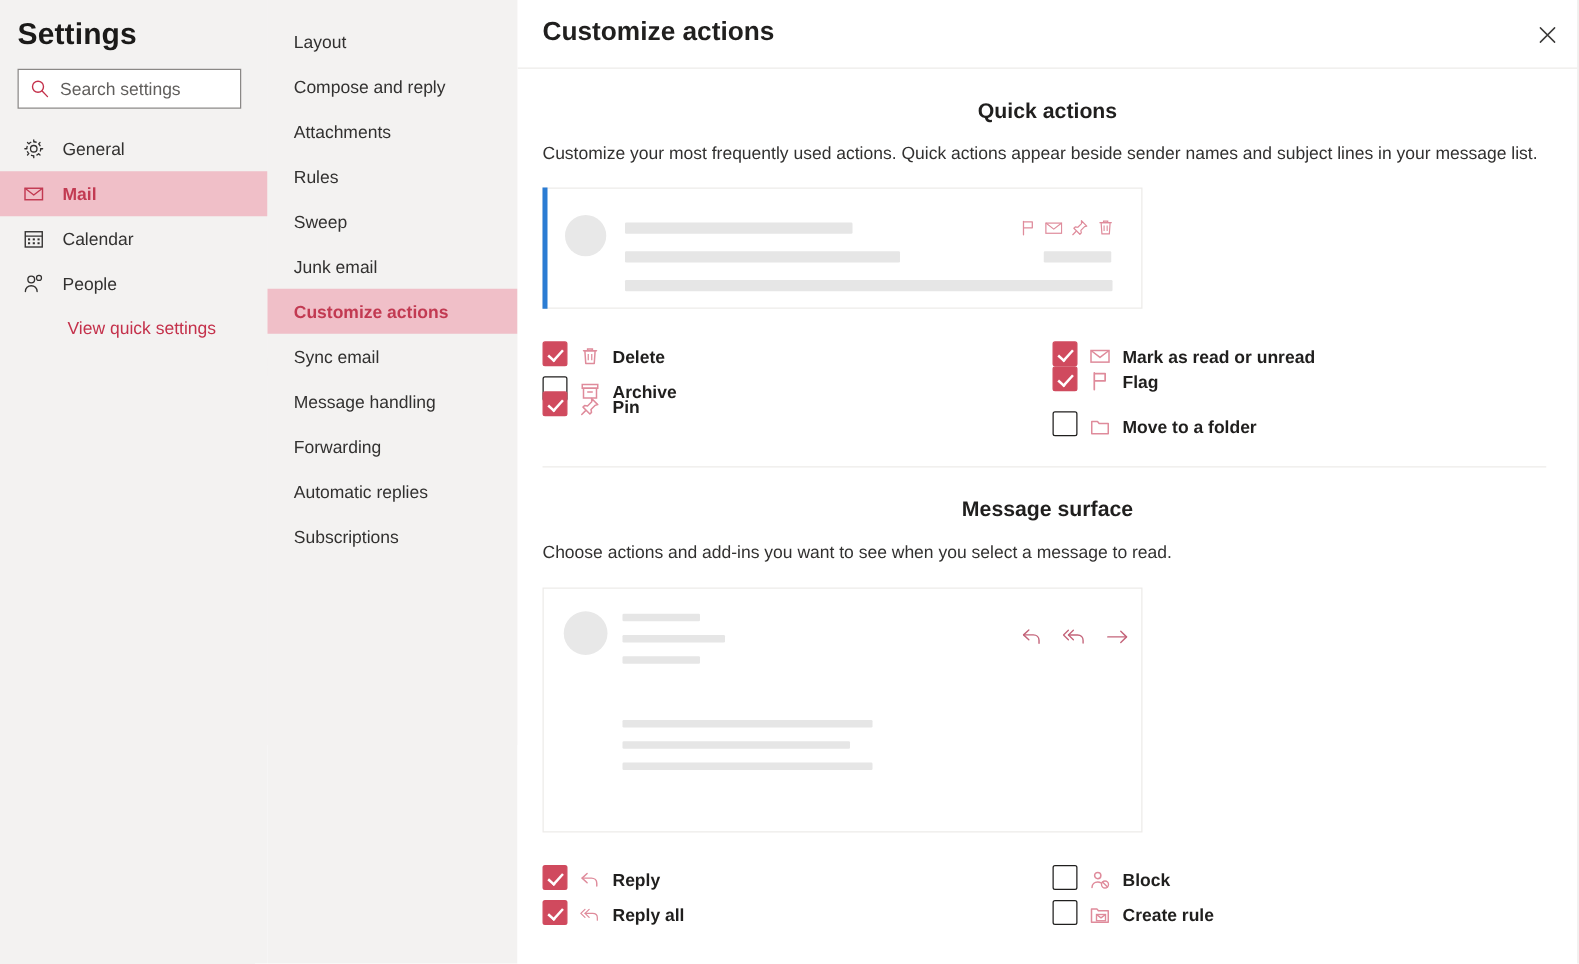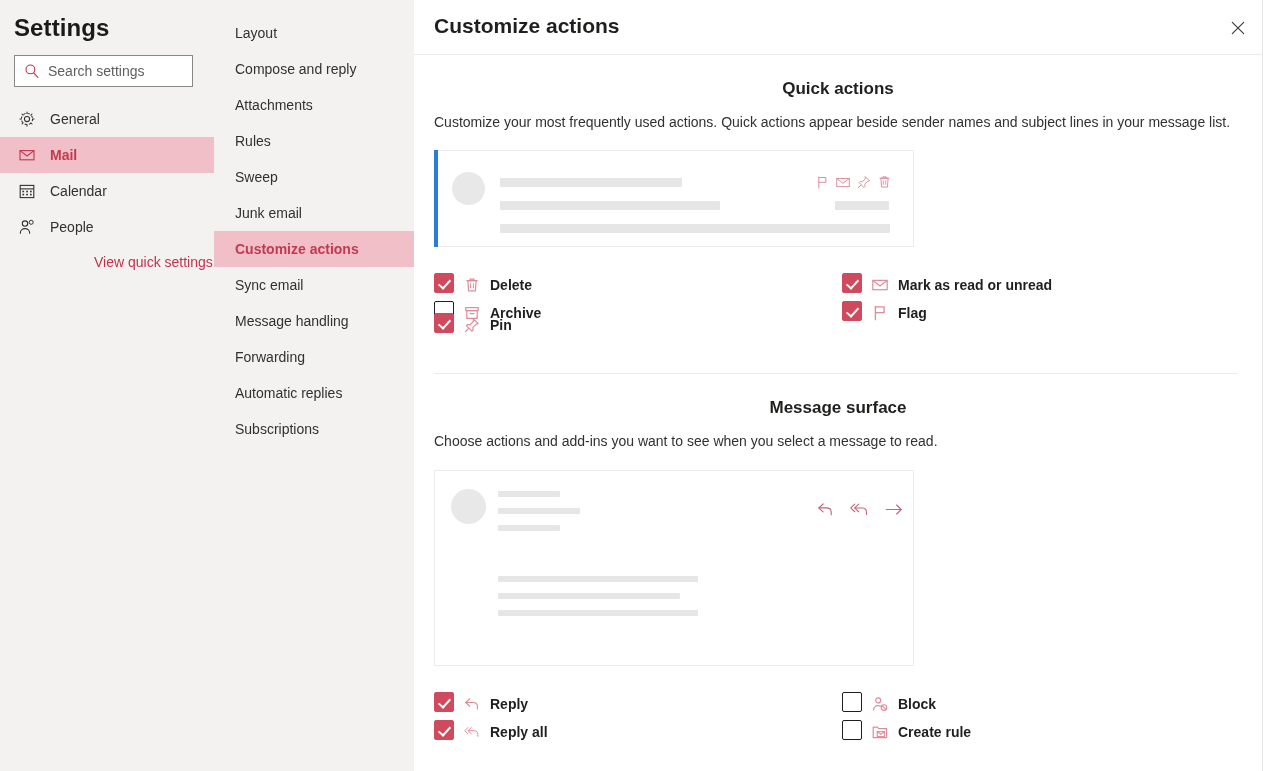--- a/index.html
+++ b/index.html
@@ -94,21 +94,20 @@
     background: #f0bfc8;
     color: #c23a52;
     font-weight: 600;
   }
   .quick-settings-link {
     position: absolute;
     left: 54px; top: 254px;
     font-size: 14px;
     color: #c4314b;
     cursor: pointer;
-    margin-left: 40px;
   }
 
   
   .subnav {
     position: absolute;
     left: 214px; top: 0;
     width: 200px; height: 771px;
     background: #f3f2f1;
     z-index: 5;
   }
@@ -472,27 +471,34 @@
         </div>
 
         <div class="check-row" style="left:408px; top:0;">
           <span class="cbox on"></span>
           <svg class="row-ic" viewBox="0 0 16 14" fill="none">
             <rect x="0.8" y="2.4" width="14.4" height="9.3" stroke="#df8b9b" stroke-width="1.2"></rect>
             <path d="M0.8 2.4 8 7.9l7.2-5.5" stroke="#df8b9b" stroke-width="1.2" stroke-linejoin="round"></path>
           </svg>
           <span class="row-label">Mark as read or unread</span>
         </div>
-        <div class="check-row" style="left:408px; top:28px;">
+        <div class="check-row" style="left:408px; top:20px;">
           <span class="cbox on"></span>
           <svg class="row-ic" viewBox="0 0 14 14" fill="none">
             <path d="M3 1.2v11.6" stroke="#df8b9b" stroke-width="1.2" stroke-linecap="round"></path>
             <path d="M3 1.6h7.6v5.1H3" stroke="#df8b9b" stroke-width="1.2" stroke-linejoin="round"></path>
           </svg>
           <span class="row-label">Flag</span>
+        </div>
+        <div class="check-row" style="left:408px; top:56px;">
+          <span class="cbox"></span>
+          <svg class="row-ic" viewBox="0 0 16 14" fill="none">
+            <path d="M1.4 3.2h4.6l1.3 1.6h7.3v8.1H1.4V3.2z" stroke="#df8b9b" stroke-width="1.2" stroke-linejoin="round"></path>
+          </svg>
+          <span class="row-label">Move to a folder</span>
         </div>
       </div>
 
       <div class="divider"></div>
 
       <h2 class="section-title">Message surface</h2>
       <p class="section-desc">Choose actions and add-ins you want to see when you select a message to read.</p>
 
       <div class="preview-card msg">
         <div class="avatar-circle" style="left:16px; top:18px; width:35px; height:35px;"></div>

